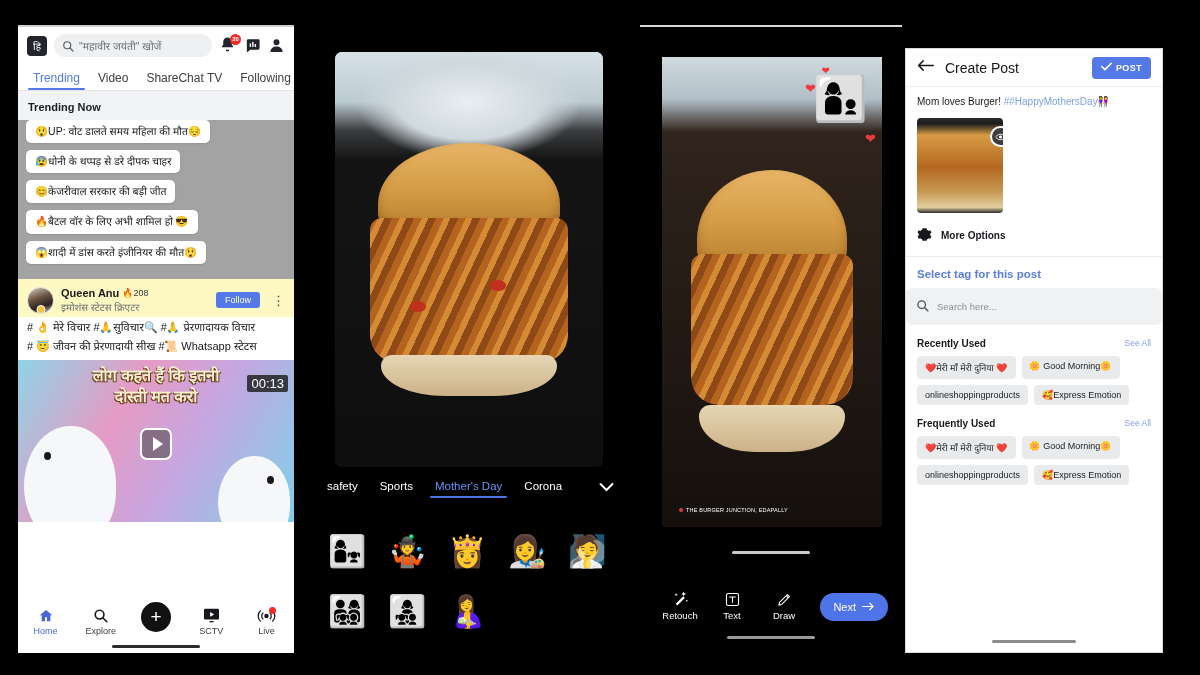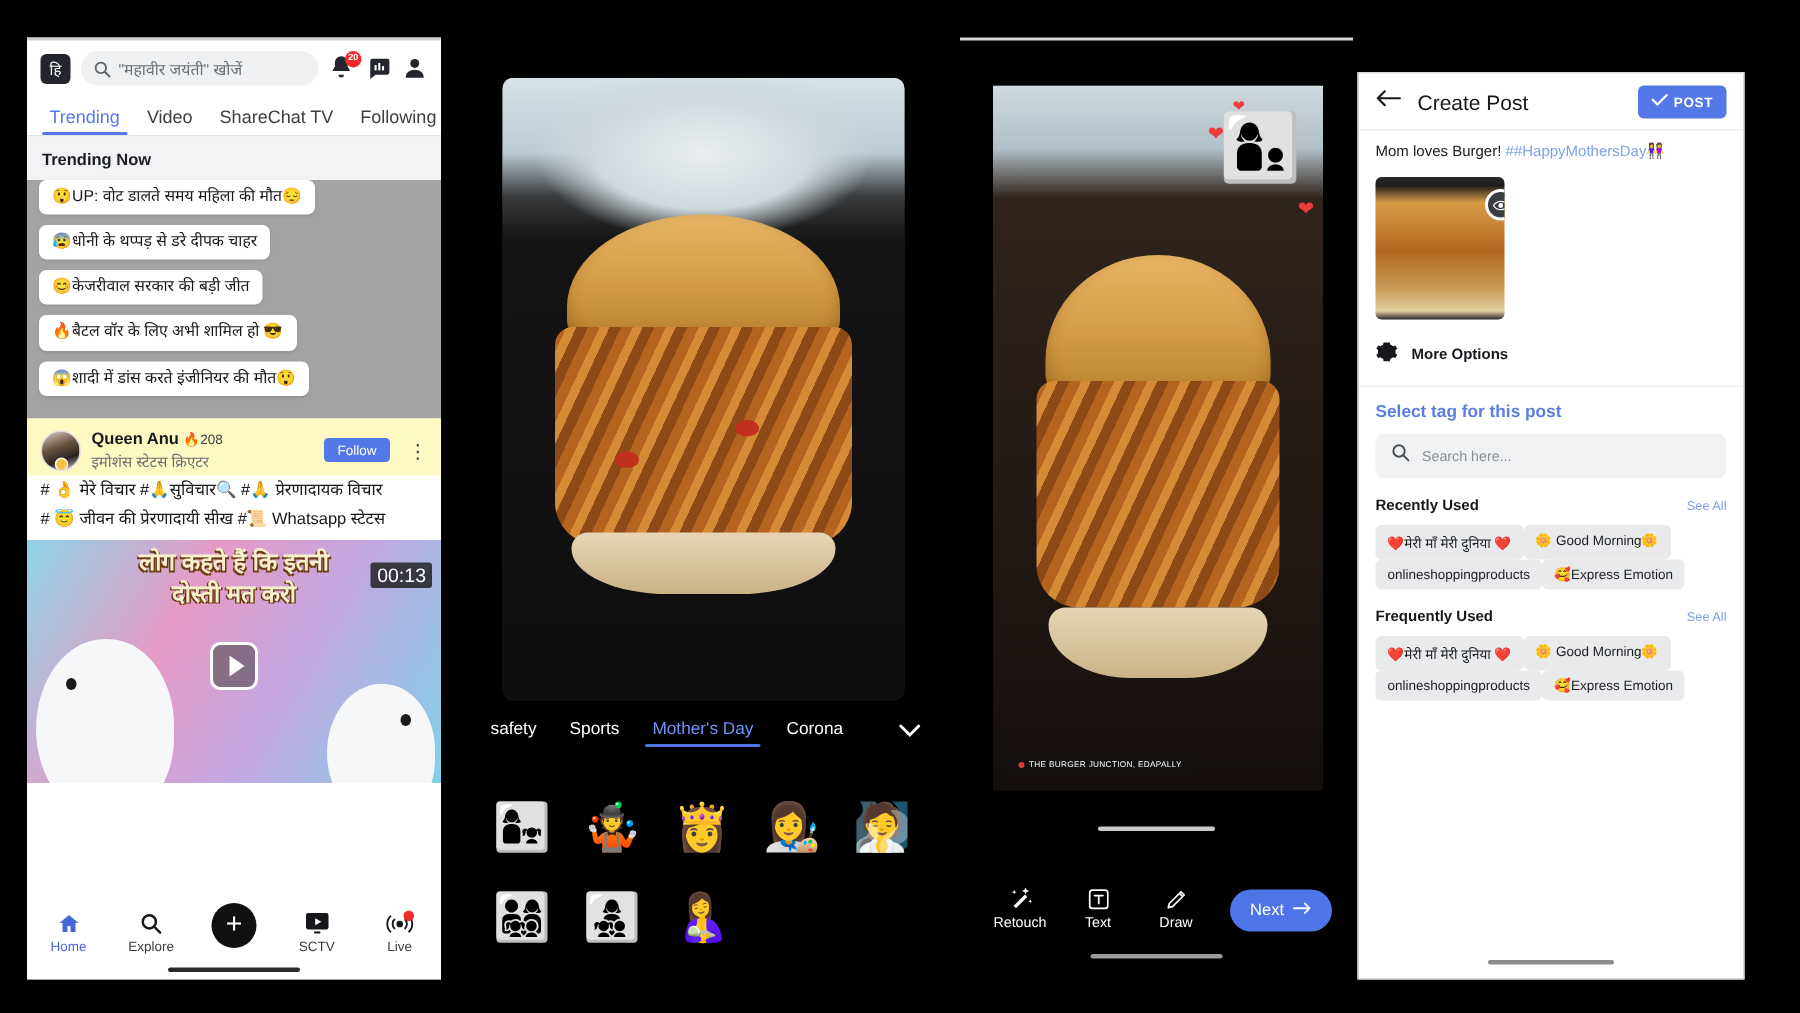--- a/index.html
+++ b/index.html
@@ -243,28 +243,28 @@
   }
   .eye-badge {
     position: absolute; right: -8px; top: 8px; width: 21px; height: 21px; border-radius: 50%;
     background: #3b3d41; border: 2px solid #fff; display: flex; align-items: center;
     justify-content: center; color: #fff; font-size: 9px;
   }
   .more-opt { display: flex; align-items: center; gap: 9px; padding: 14px 11px 12px; font-size: 10px;
               font-weight: bold; color: #16181c; border-bottom: 1px solid #ededed; }
   .sel-tag { font-size: 11.5px; font-weight: bold; color: #5b7ee0; padding: 11px 11px 8px; }
   .srch {
-    margin: 0 11px; height: 30px; background: #f0f1f3; border-radius: 6px;
+    margin: 0 0; height: 37px; background: #f0f1f3; border-radius: 6px;
     display: flex; align-items: center; gap: 8px; padding: 8px 10px;
   }
   .srch .ph { font-size: 9.5px; color: #8a8f95; }
   .grp-head { display: flex; align-items: flex-start; padding: 13px 11px 7px; }
   .grp-head .t { font-size: 10px; font-weight: bold; color: #16181c; }
   .grp-head .see { margin-left: auto; font-size: 8.5px; color: #7fa1e8; }
-  .tagrow { display: flex; flex-wrap: wrap; padding: 0 11px; }
+  .tagrow { display: flex; flex-wrap: wrap; gap: 6px; padding: 0 11px; }
   .tagchip {
     background: #e9eaec; border-radius: 4px; padding: 5px 8px; font-size: 9px;
     color: #1b1d20; white-space: nowrap;
   }
   .p4-ind {
     position: absolute; left: 50%; transform: translateX(-50%); bottom: 9px;
     width: 84px; height: 3px; background: #8c8c8c; border-radius: 3px;
   }
 </style>
 </head>

